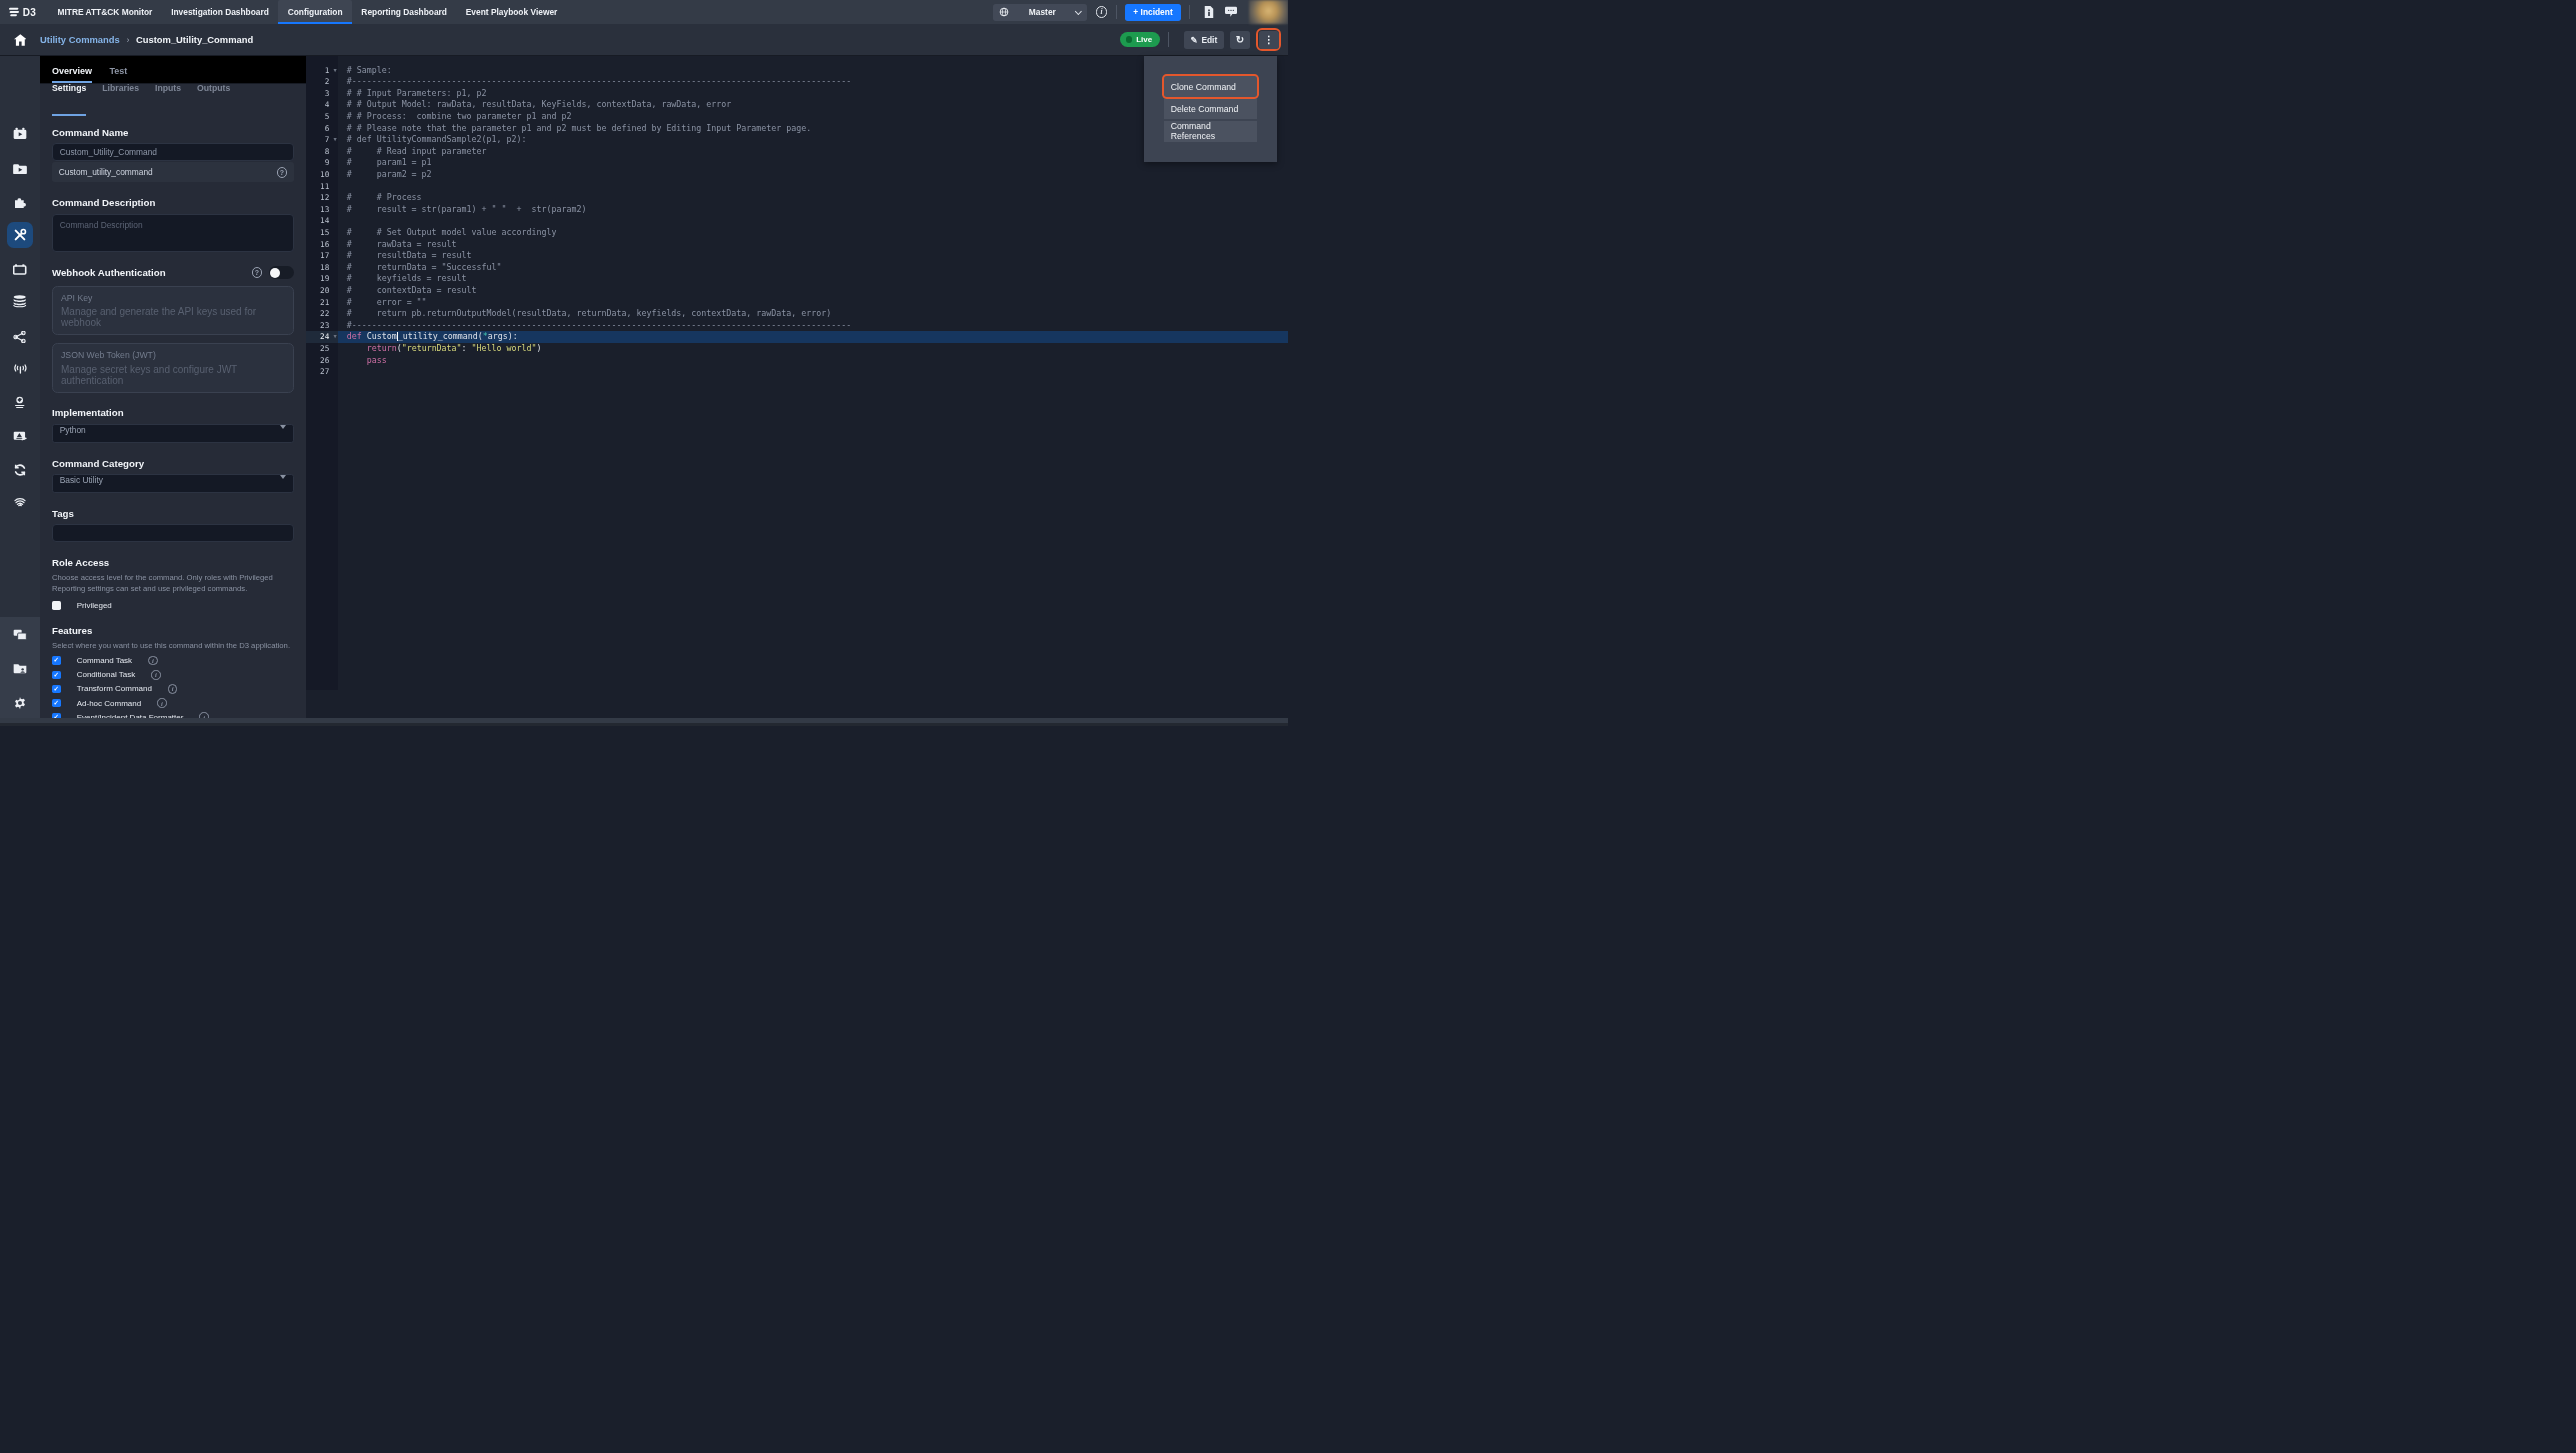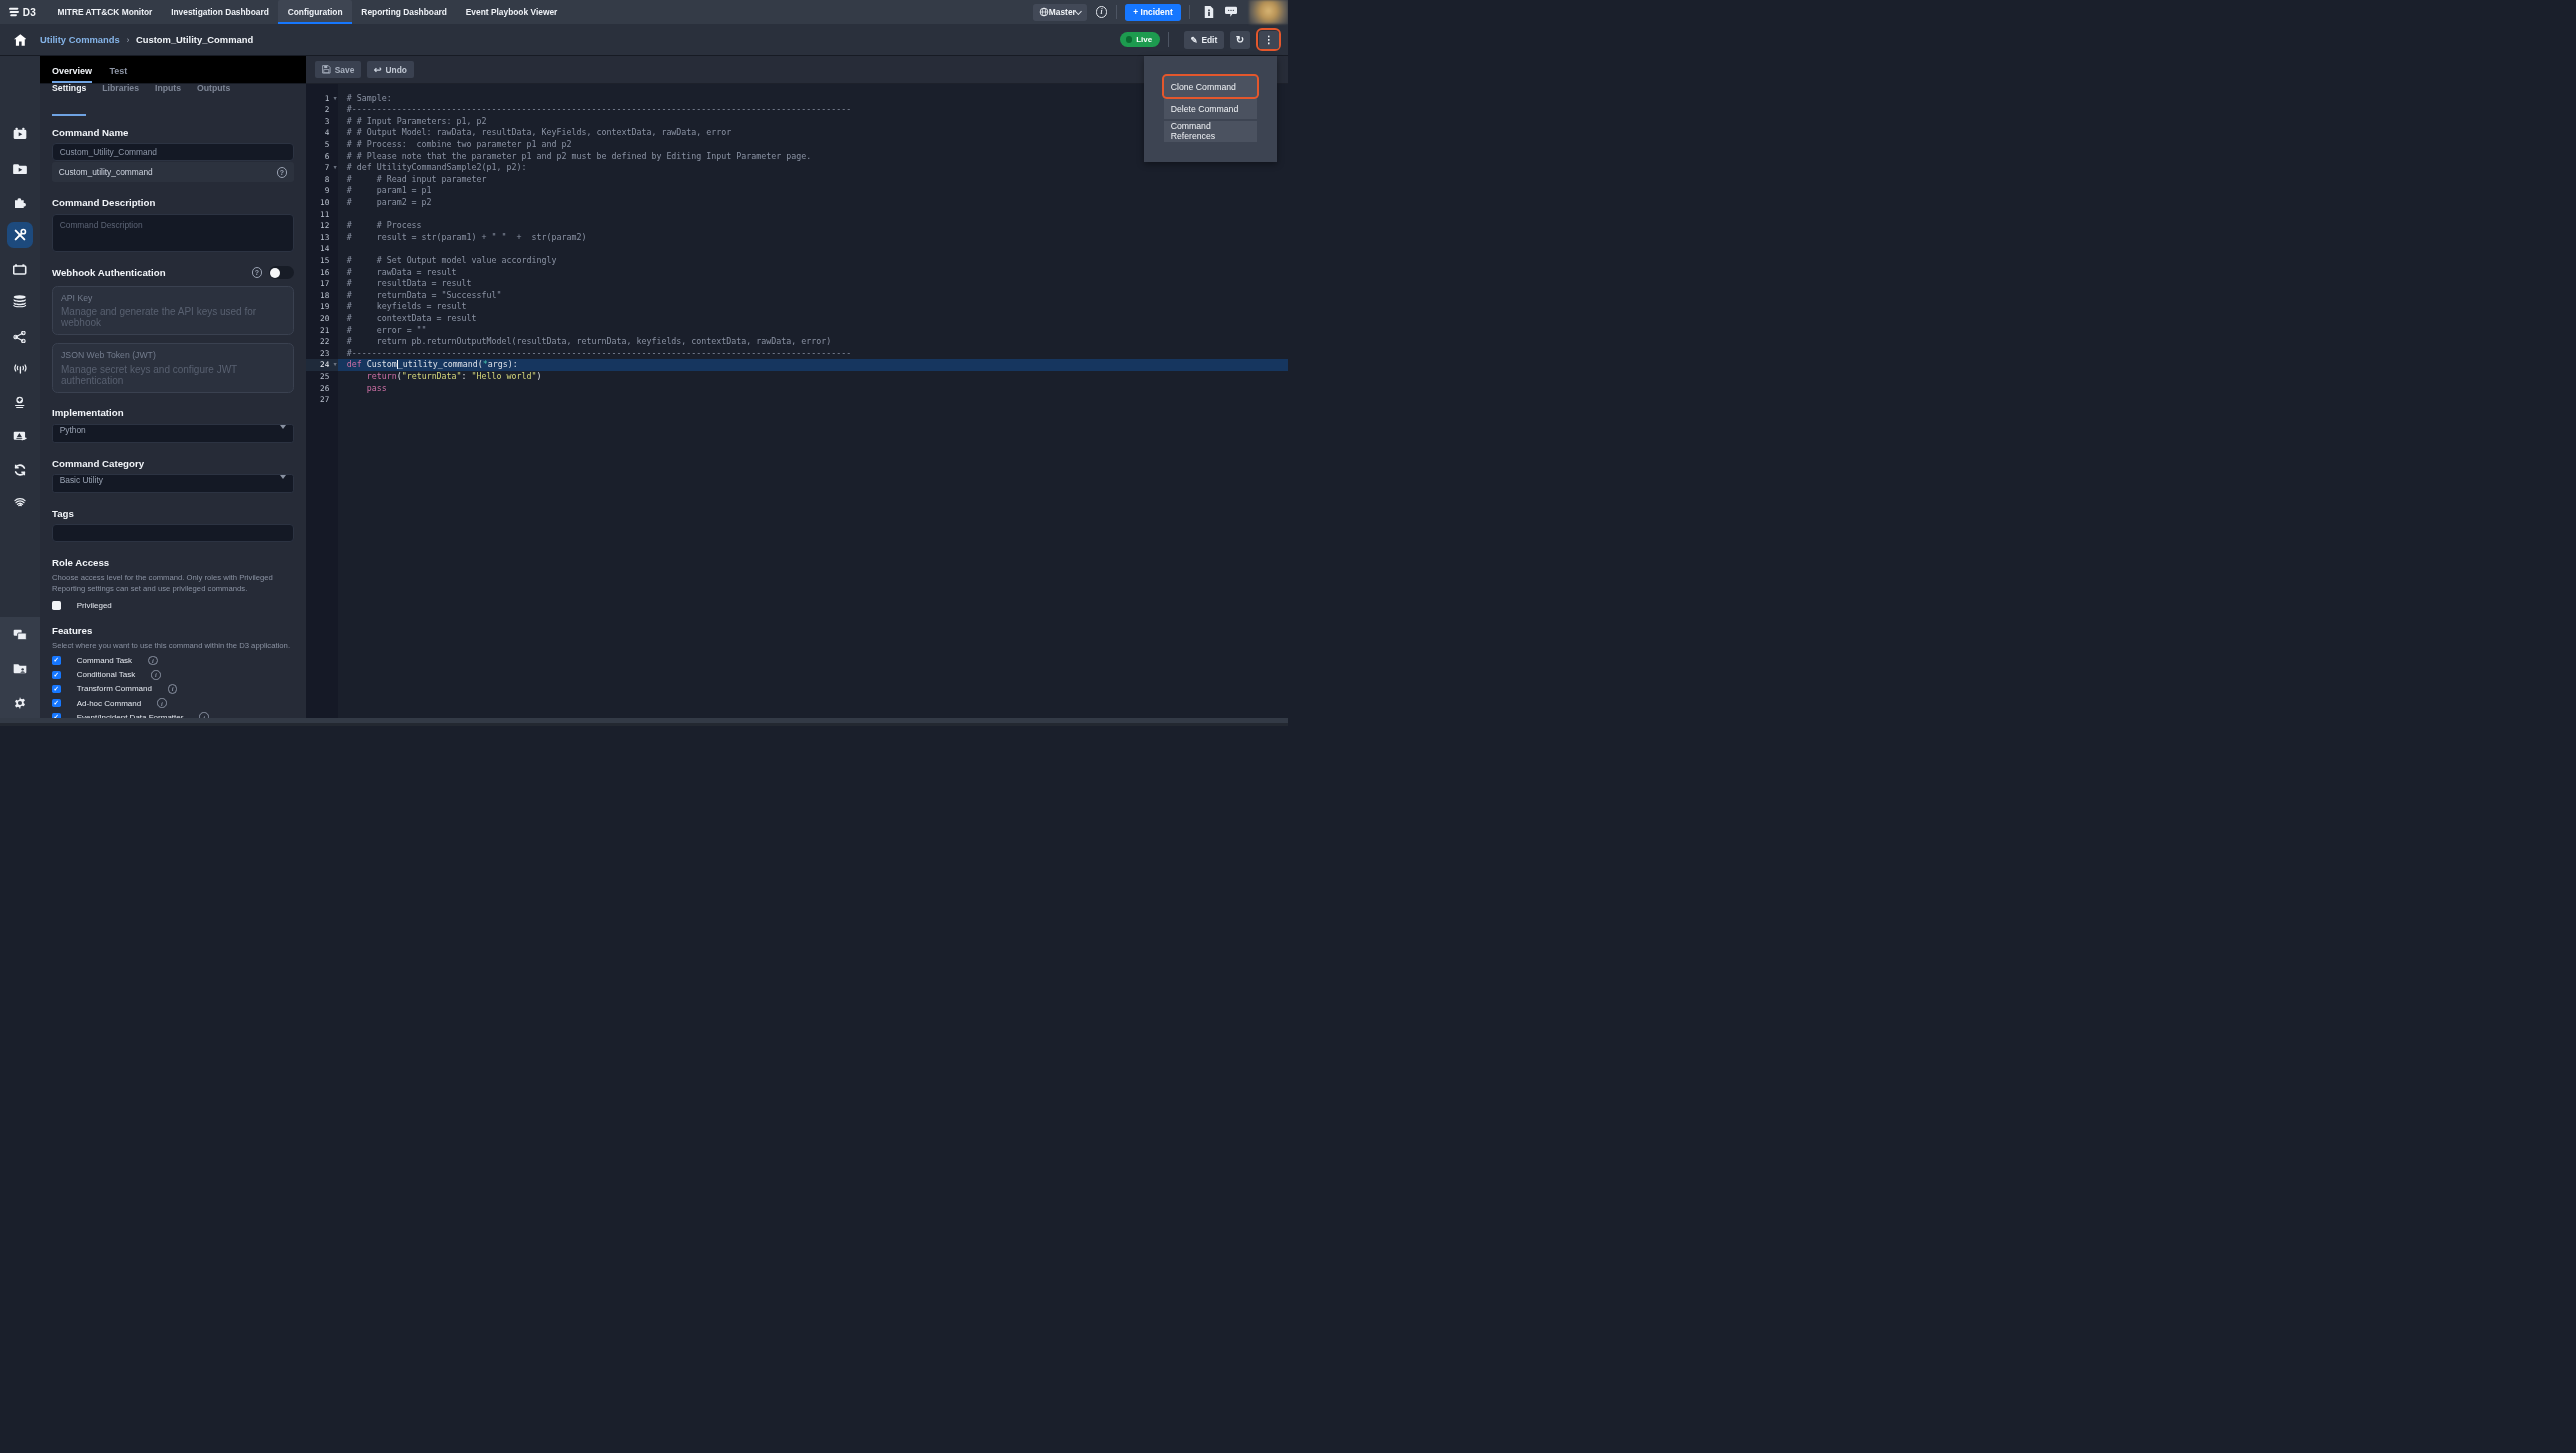--- a/index.html
+++ b/index.html
@@ -8,21 +8,21 @@
 
   
   .topnav { position:absolute; left:0; top:0; width:1288px; height:24px; background:#343b47; display:flex; align-items:center; z-index:30; }
   .logo { display:flex; align-items:center; gap:1.3px; margin:0 12px 0 8px; }
   .logo-mark { width:13.4px; height:10.7px; }
   .logo-text { font-weight:900; font-size:10px; letter-spacing:0.3px; color:#f4f6f9; }
   .nav-items { display:flex; height:24px; align-items:stretch; }
   .nav-item { display:flex; align-items:center; padding:0 9.4px; font-size:8.4px; font-weight:700; color:#eef1f6; cursor:default; border-bottom:2px solid transparent; border-top:2px solid transparent; }
   .nav-item.active { background:#3e4552; border-bottom-color:#1677ff; border-radius:2px 2px 0 0; }
   .topnav-right { margin-left:auto; display:flex; align-items:center; height:24px; }
-  .ws-pill { display:flex; align-items:center; gap:0; background:#424957; border-radius:2.7px; height:17px; padding:0 6px; font-size:8.4px; font-weight:700; color:#f0f3f7; }
+  .ws-pill { display:flex; align-items:center; gap:20px; background:#424957; border-radius:2.7px; height:17px; padding:0 6px; font-size:8.4px; font-weight:700; color:#f0f3f7; }
   .chev-down { width:4.7px; height:4.7px; border-right:1.2px solid #dfe3ea; border-bottom:1.2px solid #dfe3ea; transform:rotate(45deg); margin-top:-2px; }
   .circle-i { width:11.4px; height:11.4px; border:1.1px solid #e6eaf0; border-radius:50%; font-size:7.4px; font-weight:700; color:#e6eaf0; display:flex; align-items:center; justify-content:center; margin-left:9.4px; font-family:"Liberation Serif",serif; font-style:italic; }
   .vdiv { width:0.7px; height:14.8px; background:#4d5563; margin:0 8.7px; }
   .incident-btn { background:#1677ff; color:#fff; font-size:8.4px; font-weight:700; border:none; border-radius:2.7px; height:17px; padding:0 8px; display:flex; align-items:center; gap:3.4px; }
   .top-ic { color:#e8ecf2; margin:0 5.4px; display:flex; align-items:center; }
   .avatar { width:39px; height:24px; margin-left:6.7px; background:radial-gradient(circle at 50% 45%, #d8b574 0%, #b99457 34%, #6a6358 70%, #3d4149 100%); filter:blur(1px); }
 
   
   .band { position:absolute; left:0; top:24px; width:1288px; height:32px; background:#2a303c; border-bottom:1.3px solid #171b24; display:flex; align-items:center; z-index:20; }
   .home-ic { width:40px; display:flex; justify-content:center; color:#fff; }
@@ -429,34 +429,20 @@
         <div class="chkrow">
           <span class="chk checked">✓</span>
           <span class="chklabel">Event/Incident Data Formatter</span>
           <span class="info-i">i</span>
         </div>
       </div>
   </div>
 </div>
 
 <div class="editor">
-  <div class="toolbar">
-    <button class="tbtn">
-      <svg width="8.7" height="8.7" viewBox="0 0 14 14">
-          <path d="M1 1 h9 l3 3 v9 h-12 z" fill="none" stroke="#a9b1bf" stroke-width="1.4"></path>
-          <rect x="3.5" y="1.5" width="5" height="3.5" fill="#a9b1bf"></rect>
-          <rect x="3" y="7.5" width="8" height="5" fill="none" stroke="#a9b1bf" stroke-width="1.2"></rect>
-        </svg>
-      <span>Save</span>
-    </button>
-    <button class="tbtn">
-      <span class="g">↩</span>
-      <span style="color:#c2c9d4;">Undo</span>
-    </button>
-  </div>
   <div class="code">
     <div class="gutter-bg"></div>
     <div id="code-lines">
         <div class="cline"><span class="gut">1<span class="fold">▼</span></span><span class="src"><span class="tk-c"># Sample:</span></span></div>
         <div class="cline"><span class="gut">2</span><span class="src"><span class="tk-c">#----------------------------------------------------------------------------------------------------</span></span></div>
         <div class="cline"><span class="gut">3</span><span class="src"><span class="tk-c"># # Input Parameters: p1, p2</span></span></div>
         <div class="cline"><span class="gut">4</span><span class="src"><span class="tk-c"># # Output Model: rawData, resultData, KeyFields, contextData, rawData, error</span></span></div>
         <div class="cline"><span class="gut">5</span><span class="src"><span class="tk-c"># # Process:  combine two parameter p1 and p2</span></span></div>
         <div class="cline"><span class="gut">6</span><span class="src"><span class="tk-c"># # Please note that the parameter p1 and p2 must be defined by Editing Input Parameter page.</span></span></div>
         <div class="cline"><span class="gut">7<span class="fold">▼</span></span><span class="src"><span class="tk-c"># def UtilityCommandSample2(p1, p2):</span></span></div>

